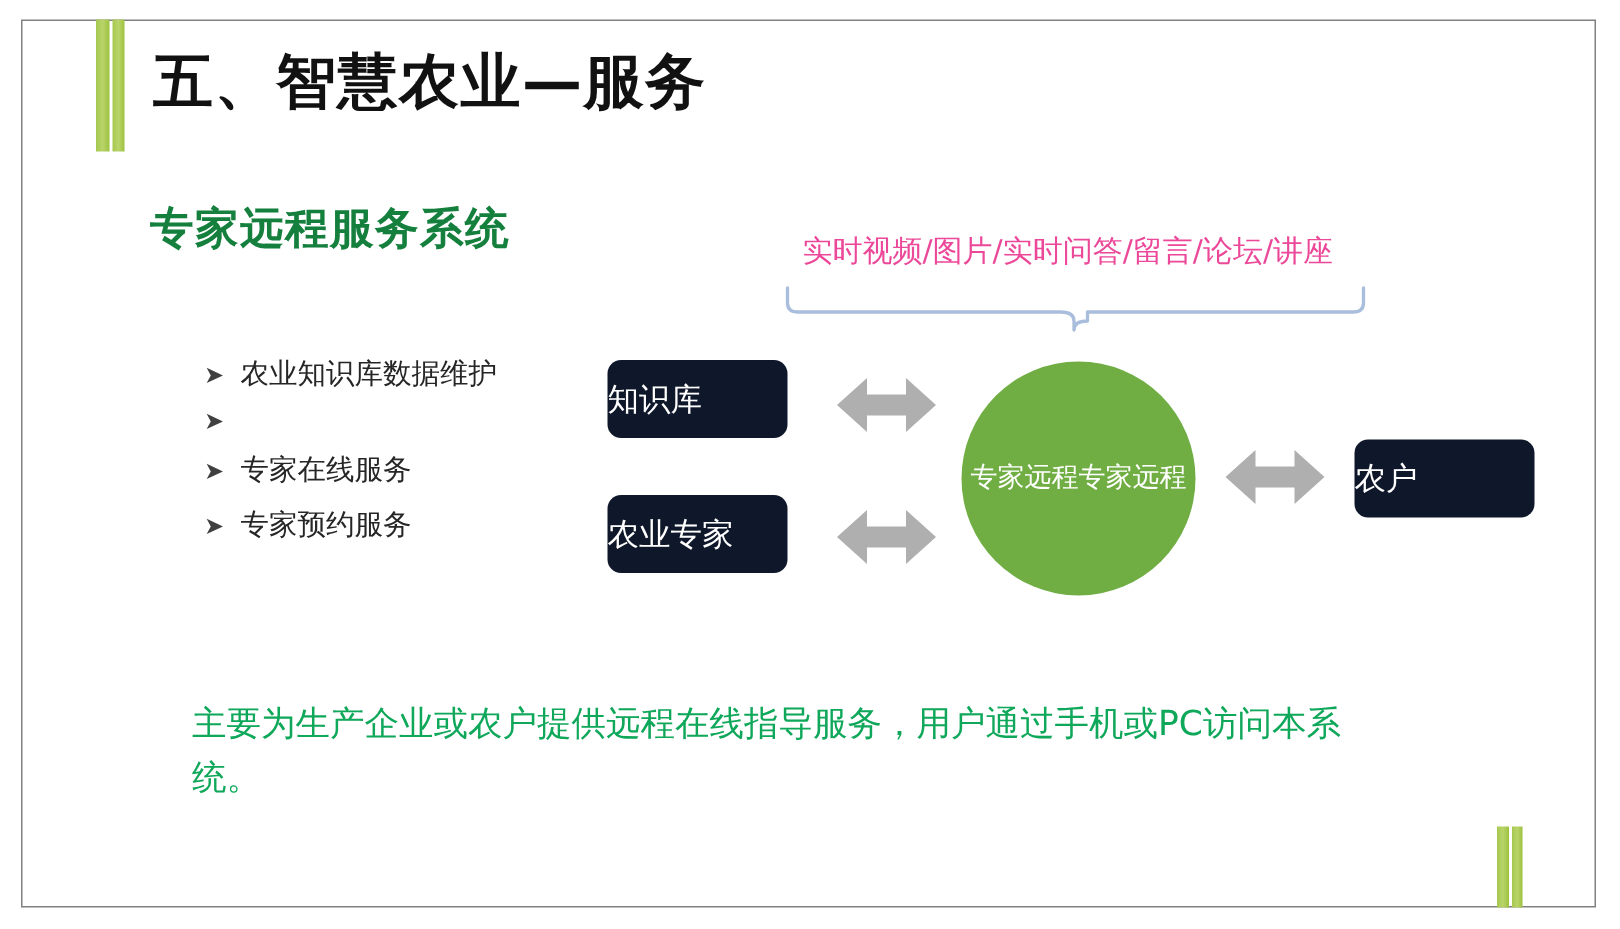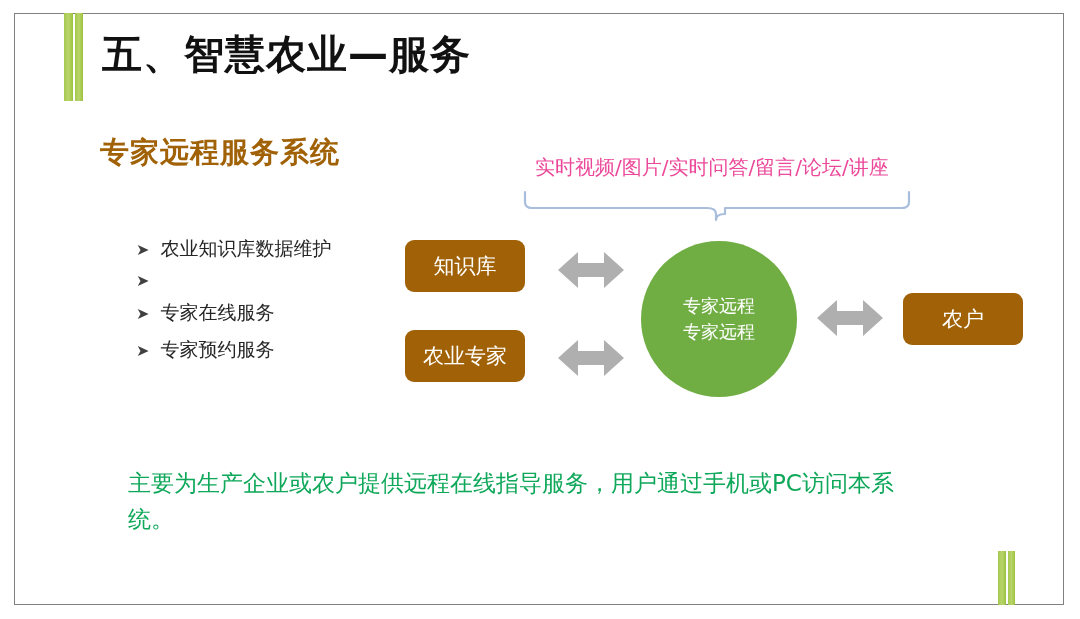--- a/index.html
+++ b/index.html
@@ -76,21 +76,21 @@
     font-family: "DejaVu Sans", "Liberation Sans", sans-serif;
   }
 
   
   .section-subtitle {
     position: absolute;
     left: 100px;
     top: 133px;
     font-size: 29px;
     font-weight: bold;
-    color: #a16207;
+    color: #15803d;
     letter-spacing: 1px;
     white-space: nowrap;
     font-family: Liberation Sans, sans-serif;
   }
 
   
   .bullet-list {
     position: absolute;
     left: 136px;
     top: 236px;
@@ -125,45 +125,44 @@
     position: absolute;
     left: 522px;
     top: 190px;
     width: 390px;
     height: 32px;
   }
 
   
   .obox {
     position: absolute;
-    background: #a16207;
+    background: #0f172a;
     border-radius: 9px;
     color: #ffffff;
     display: flex;
     align-items: center;
-    justify-content: center;
     font-size: 21px;
     font-family: "DejaVu Sans", "Liberation Sans", sans-serif;
   }
   .obox-kb     { left: 405px; top: 240px; width: 120px; height: 52px; }
   .obox-expert { left: 405px; top: 330px; width: 120px; height: 52px; }
   .obox-farmer { left: 903px; top: 293px; width: 120px; height: 52px; }
 
   
   .gcircle {
     position: absolute;
     left: 641px;
     top: 241px;
     width: 156px;
     height: 156px;
     border-radius: 50%;
     background: #70AE44;
     color: #ffffff;
     display: flex;
-    flex-direction: column;
+    flex-direction: row;
     align-items: center;
     justify-content: center;
     font-size: 18px;
     line-height: 1.45;
     font-family: "DejaVu Sans", "Liberation Sans", sans-serif;
   }
 
   
   .darrow { position: absolute; }
   .darrow-1 { left: 556px; top: 246px; width: 70px; height: 48px; }

